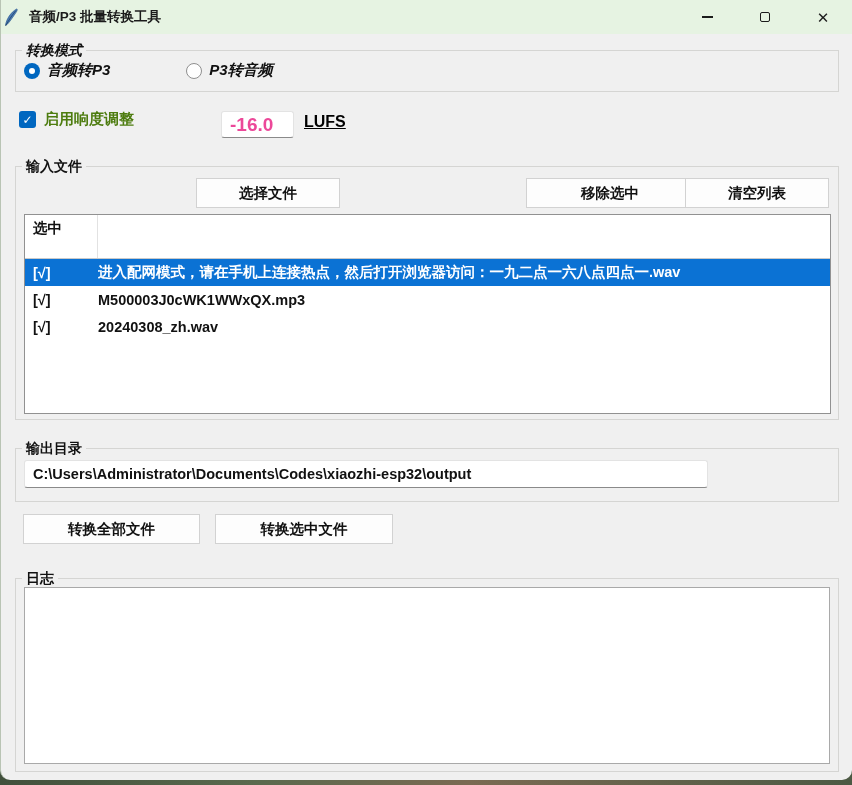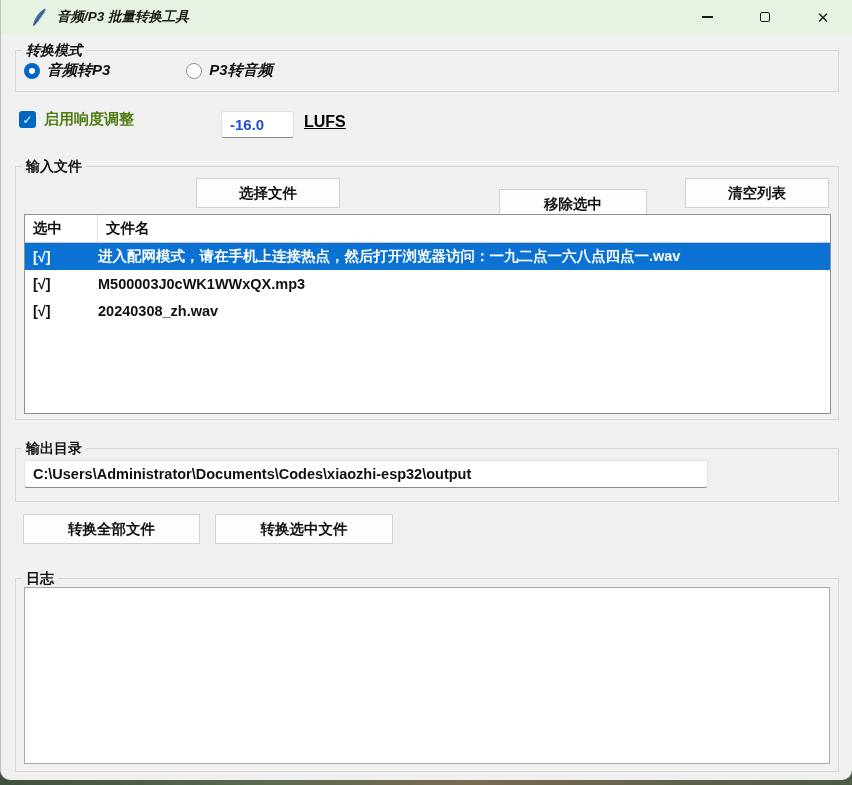--- a/index.html
+++ b/index.html
@@ -10,21 +10,21 @@
     position: relative; overflow: hidden;
   }
   .window {
     position: absolute; left: 0; top: 0; width: 852px; height: 780px;
     background: #f0f0f0; border-radius: 0 0 10px 10px; overflow: hidden;
     border-left: 1px solid #b9c4b4;
   }
   
   .titlebar {
     height: 34px; background: #e6f3e2; display: flex; align-items: center;
-    padding-left: 30px; position: relative; font-style: italic;
+    padding-left: 2px; position: relative;
   }
   .app-icon { width: 17px; height: 19px; margin-right: 9px; flex: 0 0 auto; }
   .title-text { font-size: 13.5px; font-weight: 600; color: #1b1b1b; }
   .win-controls { position: absolute; right: 0; top: 0; height: 34px; display: flex; }
   .win-btn { width: 58px; height: 34px; display: flex; align-items: center; justify-content: center; cursor: default; }
   .glyph-min { width: 11px; height: 1.5px; background: #1b1b1b; display: block; }
   .glyph-max { width: 10px; height: 10px; border: 1.4px solid #1b1b1b; border-radius: 2px; display: block; }
   .glyph-close { font-size: 15px; color: #1b1b1b; line-height: 1; }
   
   .groupbox {
@@ -46,41 +46,41 @@
   .radio-off { background: #fefefe; border: 1px solid #8f8f8f; }
   .radio-label { font-size: 15px; font-weight: 700; color: #111; }
   
   .loudness-row { position: absolute; top: 110px; left: 18px; display: flex; align-items: center; }
   .checkbox { width: 17px; height: 17px; border-radius: 3px; background: #0067c0; color: #fff;
     display: flex; align-items: center; justify-content: center; font-size: 12px; margin-right: 8px; }
   .check-label { font-size: 15px; font-weight: 700; color: #4d7c0f; text-align: right; }
   .lufs-entry {
     position: absolute; left: 220px; top: 111px; width: 73px; height: 27px;
     background: #fff; border: 1px solid #e3e3e3; border-bottom: 1.6px solid #8a8a8a;
-    border-radius: 3px; font-size: 15px; font-weight: 700; color: #1d4ed8;
+    border-radius: 3px; font-size: 19px; font-weight: 700; color: #ec4899;
     padding: 0 8px; font-family: "Liberation Sans", "DejaVu Sans", sans-serif;
   }
   .lufs-unit { position: absolute; left: 303px; top: 113px; font-size: 16px; font-weight: 700; color: #000000; text-decoration: underline; }
   
   .btn {
     background: #fdfdfd; border: 1px solid #d2d2d2; border-radius: 0;
     font-size: 14.5px; font-weight: 700; color: #111; display: flex;
     align-items: center; justify-content: center; cursor: default;
     font-family: "Liberation Sans", "DejaVu Sans", sans-serif; position: absolute;
   }
   
   #input-group { top: 166px; height: 254px; }
   #btn-select { left: 180px; top: 11px; width: 144px; height: 30px; }
-  #btn-remove { left: 483px; top: 11px; width: 148px; height: 30px; margin-top: 11px; }
+  #btn-remove { left: 510px; top: 11px; width: 168px; height: 30px; }
   #btn-clear  { left: 669px; top: 11px; width: 144px; height: 30px; }
   .filetable {
     position: absolute; left: 8px; top: 47px; width: 807px; height: 200px;
     background: #fff; border: 1px solid #919191; overflow: hidden;
   }
-  .ft-header { display: flex; height: 28px; background: #fff; border-bottom: 1px solid #c9c9c9; }
+  .ft-header { display: flex; height: 44px; background: #fff; border-bottom: 1px solid #c9c9c9; }
   .ft-h-cell { font-size: 14.5px; font-weight: 700; color: #111; padding: 4px 0 0 8px; }
   .ft-h-check { width: 73px; border-right: 1px solid #e2e2e2; }
   .ft-h-name { flex: 1; }
   .ft-row { display: flex; height: 27px; align-items: center; font-size: 14.5px; font-weight: 700; color: #111; }
   .ft-row.selected { background: #0b72d4; color: #fff; }
   .ft-c-check { width: 73px; padding-left: 8px; flex: 0 0 auto; }
   .ft-c-name { flex: 1; white-space: nowrap; overflow: hidden; }
   
   #output-group { top: 448px; height: 54px; padding-left: 44px; }
   .path-entry {
@@ -147,21 +147,20 @@
 
   <div class="groupbox" id="input-group">
     <span class="group-label">输入文件</span>
     <button class="btn" id="btn-select">选择文件</button>
     <button class="btn" id="btn-remove">移除选中</button>
     <button class="btn" id="btn-clear">清空列表</button>
 
     <div class="filetable">
       <div class="ft-header">
         <div class="ft-h-cell ft-h-check">选中</div>
-        <div class="ft-h-cell ft-h-name">文件名</div>
       </div>
       <div class="ft-row selected">
         <div class="ft-c-check">[√]</div>
         <div class="ft-c-name">进入配网模式，请在手机上连接热点，然后打开浏览器访问：一九二点一六八点四点一.wav</div>
       </div>
       <div class="ft-row">
         <div class="ft-c-check">[√]</div>
         <div class="ft-c-name">M500003J0cWK1WWxQX.mp3</div>
       </div>
       <div class="ft-row">

